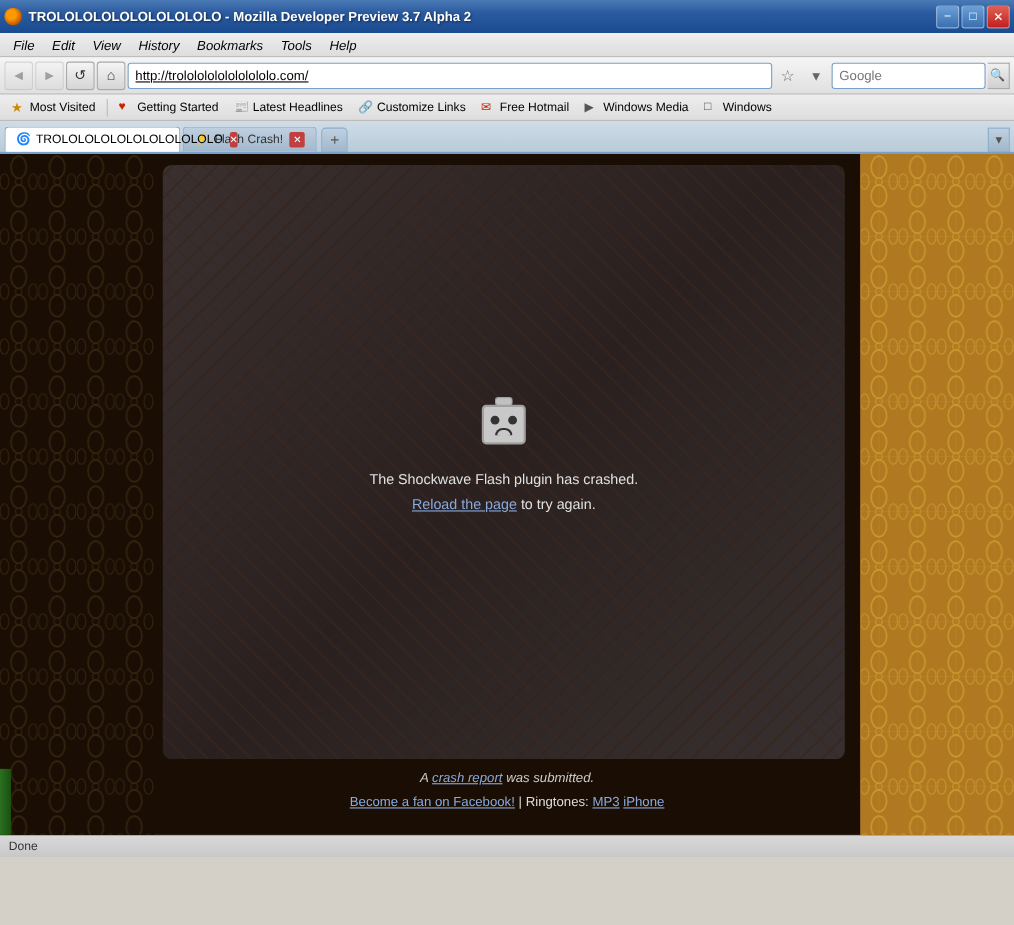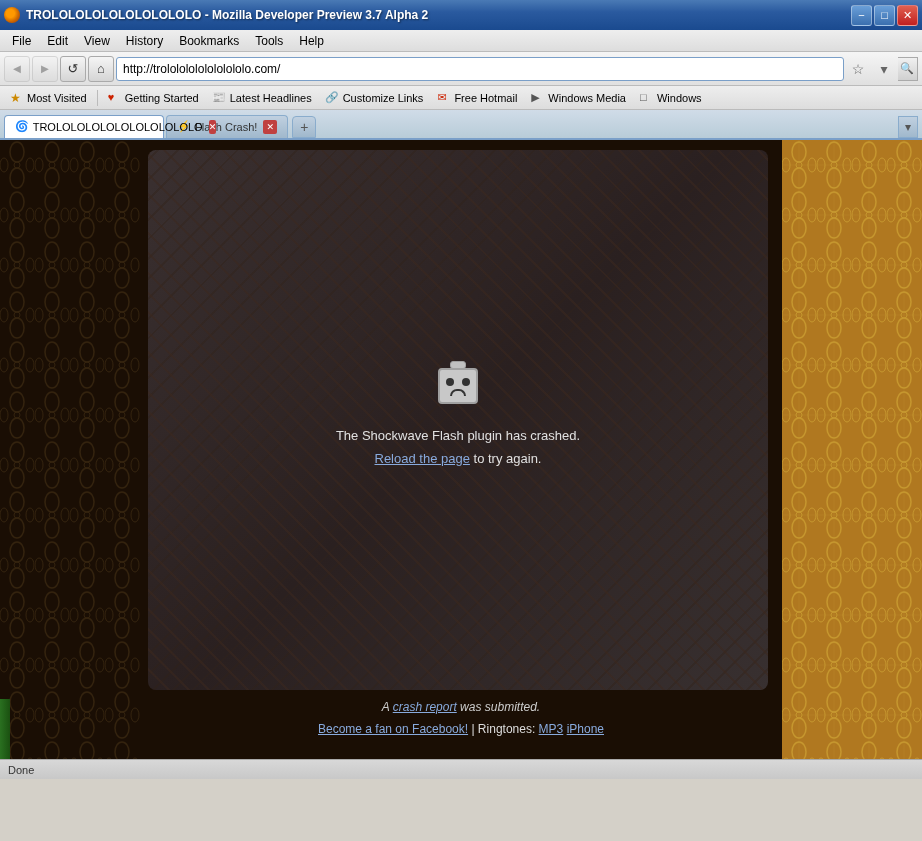--- a/index.html
+++ b/index.html
@@ -42,20 +42,21 @@
       display: flex;
       align-items: center;
       padding: 0 4px;
       border-bottom: 1px solid #bbb;
     }
     .menu-item {
       padding: 2px 8px;
       font-size: 12px;
       cursor: pointer;
       color: #000;
+      font-style: italic;
     }
 
     
     #navbar {
       background: linear-gradient(to bottom, #f5f5f5 0%, #e0e0e0 100%);
       height: 34px;
       display: flex;
       align-items: center;
       padding: 0 4px;
       gap: 2px;
@@ -74,20 +75,21 @@
     .nav-btn.disabled { opacity: 0.4; cursor: default; }
     #address-bar {
       flex: 1;
       height: 24px;
       border: 1px solid #7a9fc8;
       border-radius: 3px;
       padding: 0 6px;
       font-size: 12px;
       background: white;
       outline: none;
+      text-decoration: underline;
     }
     .nav-icon-btn {
       width: 24px; height: 24px;
       display: flex; align-items: center; justify-content: center;
       cursor: pointer;
       font-size: 14px;
       color: #666;
     }
     #search-box {
       width: 140px;
@@ -422,20 +424,21 @@
 </div>
 
 <div id="navbar">
   <div class="nav-btn disabled">◄</div>
   <div class="nav-btn disabled">►</div>
   <div class="nav-btn">↺</div>
   <div class="nav-btn">⌂</div>
   <input type="text" id="address-bar" value="http://trolololololololololo.com/" style="">
   <div class="nav-icon-btn">☆</div>
   <div class="nav-icon-btn">▾</div>
+  <input type="text" id="search-box" placeholder="Google" style="">
   <div class="search-btn">🔍</div>
 </div>
 
 <div id="bookmarks-bar">
   <span class="bookmark-item">
     <span class="bookmark-icon bm-star">★</span>
     <span>Most Visited</span>
   </span>
   <div class="bm-sep"></div>
   <span class="bookmark-item">

